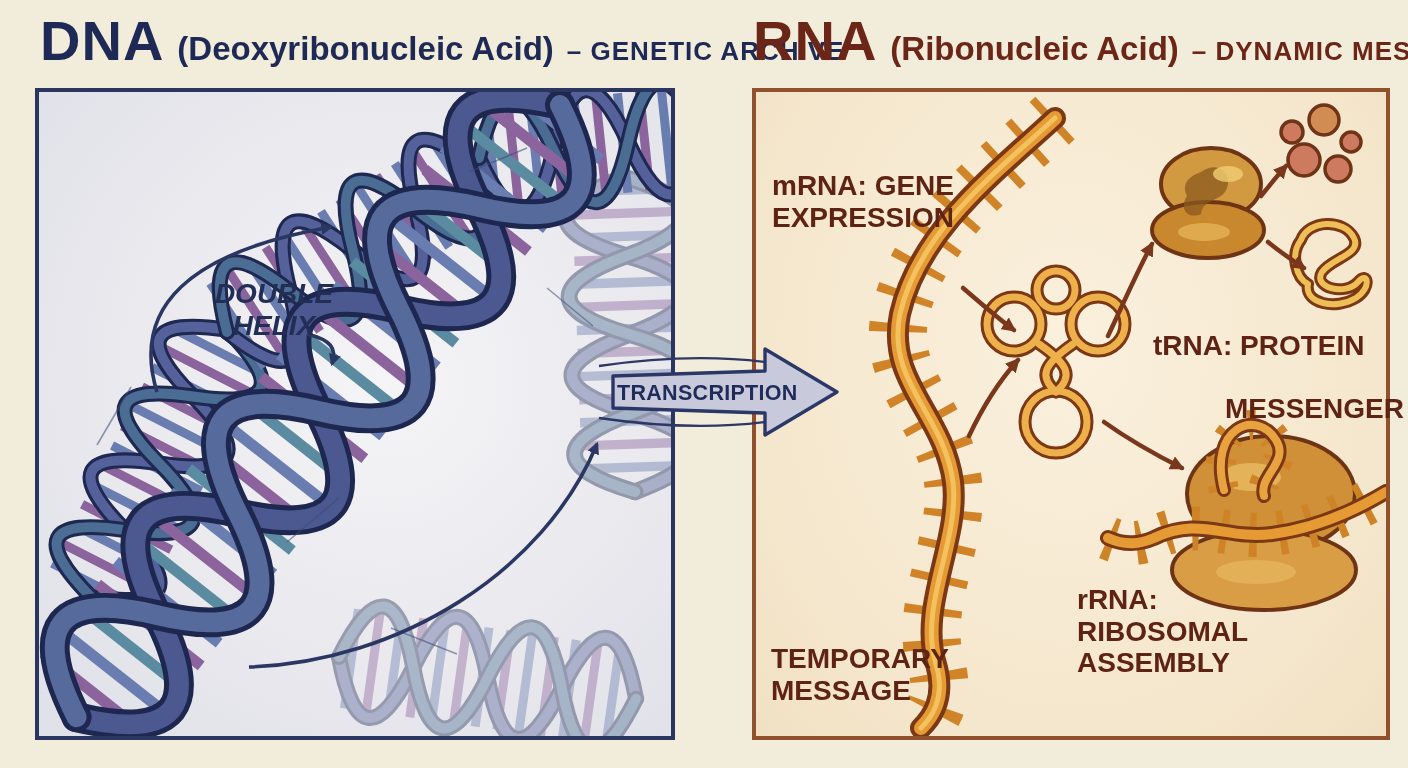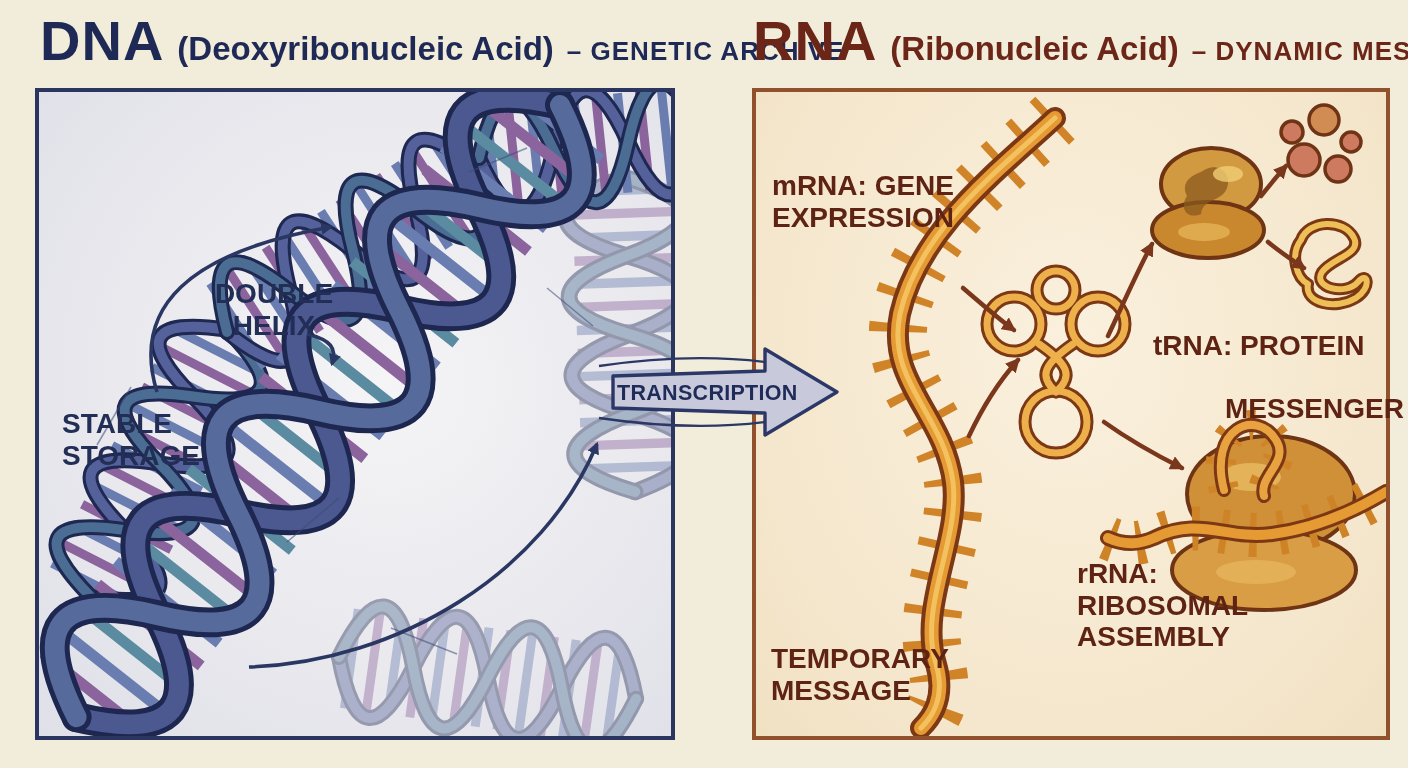--- a/index.html
+++ b/index.html
@@ -13,40 +13,41 @@
   #rna-titles{left:753px;top:8px;color:#6b2618;}
   .t-big{font-size:56px;font-weight:700;letter-spacing:1px;}
   .t-mid{font-size:33px;font-weight:600;}
   .t-small{font-size:26px;font-weight:700;letter-spacing:1px;}
 
   .panel{position:absolute;box-sizing:border-box;z-index:1;}
   #dna-panel{
     left:35px;top:88px;width:640px;height:652px;
     border:4px solid #2a3560;
     background:radial-gradient(ellipse at 55% 45%, #f5f4f6 0%, #e9e9ee 55%, #dfe0e8 100%);
+    font-style:italic;
   }
   #rna-panel{
     left:737px;top:88px;width:638px;height:652px;
     border:4px solid #91512c;
     background:radial-gradient(ellipse at 50% 40%, #faf0dd 0%, #f5e7cd 70%, #f1e1c3 100%);
     margin-left:15px;
   }
   svg.fill{position:absolute;inset:0;width:100%;height:100%;display:block;}
 
   .lbl{position:absolute;font-weight:700;white-space:pre-line;line-height:1.13;z-index:4;}
   .lbl.navy{color:#222e55;font-size:28px;}
   .lbl.brown{color:#5e2313;font-size:28px;}
   #lbl-double-helix{left:150px;top:186px;width:170px;text-align:center;}
   #lbl-stable{left:23px;top:316px;}
   #lbl-longterm{left:455px;top:548px;}
   #lbl-mrna{left:16px;top:78px;}
   #lbl-trna{left:397px;top:206px;width:240px;}
   #lbl-trna .l1,#lbl-trna .l2{display:block;}
   #lbl-trna .l2{margin-left:72px;}
-  #lbl-rrna{left:321px;top:466px;}
+  #lbl-rrna{left:321px;top:492px;}
   #lbl-temporary{left:15px;top:551px;}
 
   #transcription-arrow{position:absolute;left:597px;top:336px;width:250px;height:112px;z-index:5;}
 </style>
 </head>
 <body>
 
 <div class="titles" id="dna-titles">
   <span class="t-big">DNA</span>
   <span class="t-mid">(Deoxyribonucleic Acid)</span>
@@ -109,22 +110,20 @@
 
     <g stroke="#2b3763" stroke-width="3.6" fill="none">
       <path d="M118,300 C92,215 150,160 292,135" marker-end="url(#ah-navy)"></path>
       <path d="M268,242 C292,248 298,256 293,272" marker-end="url(#ah-navy)"></path>
       <path d="M210,575 C360,570 505,480 558,352" marker-end="url(#ah-navy)"></path>
     </g>
   </svg>
 
   <div class="lbl navy" id="lbl-double-helix">DOUBLE
 HELIX</div>
-  <div class="lbl navy" id="lbl-stable">STABLE
-STORAGE</div>
 </div>
 
 <div class="panel" id="rna-panel">
   <svg class="fill" viewBox="0 0 630 644">
     <defs>
       <marker id="ah-brown" viewBox="0 0 10 10" refX="8" refY="5" markerWidth="3.2" markerHeight="3.2" orient="auto" markerUnits="strokeWidth">
         <path d="M0,0 L10,5 L0,10 z" fill="#7a371c"></path>
       </marker>
     </defs>
 

